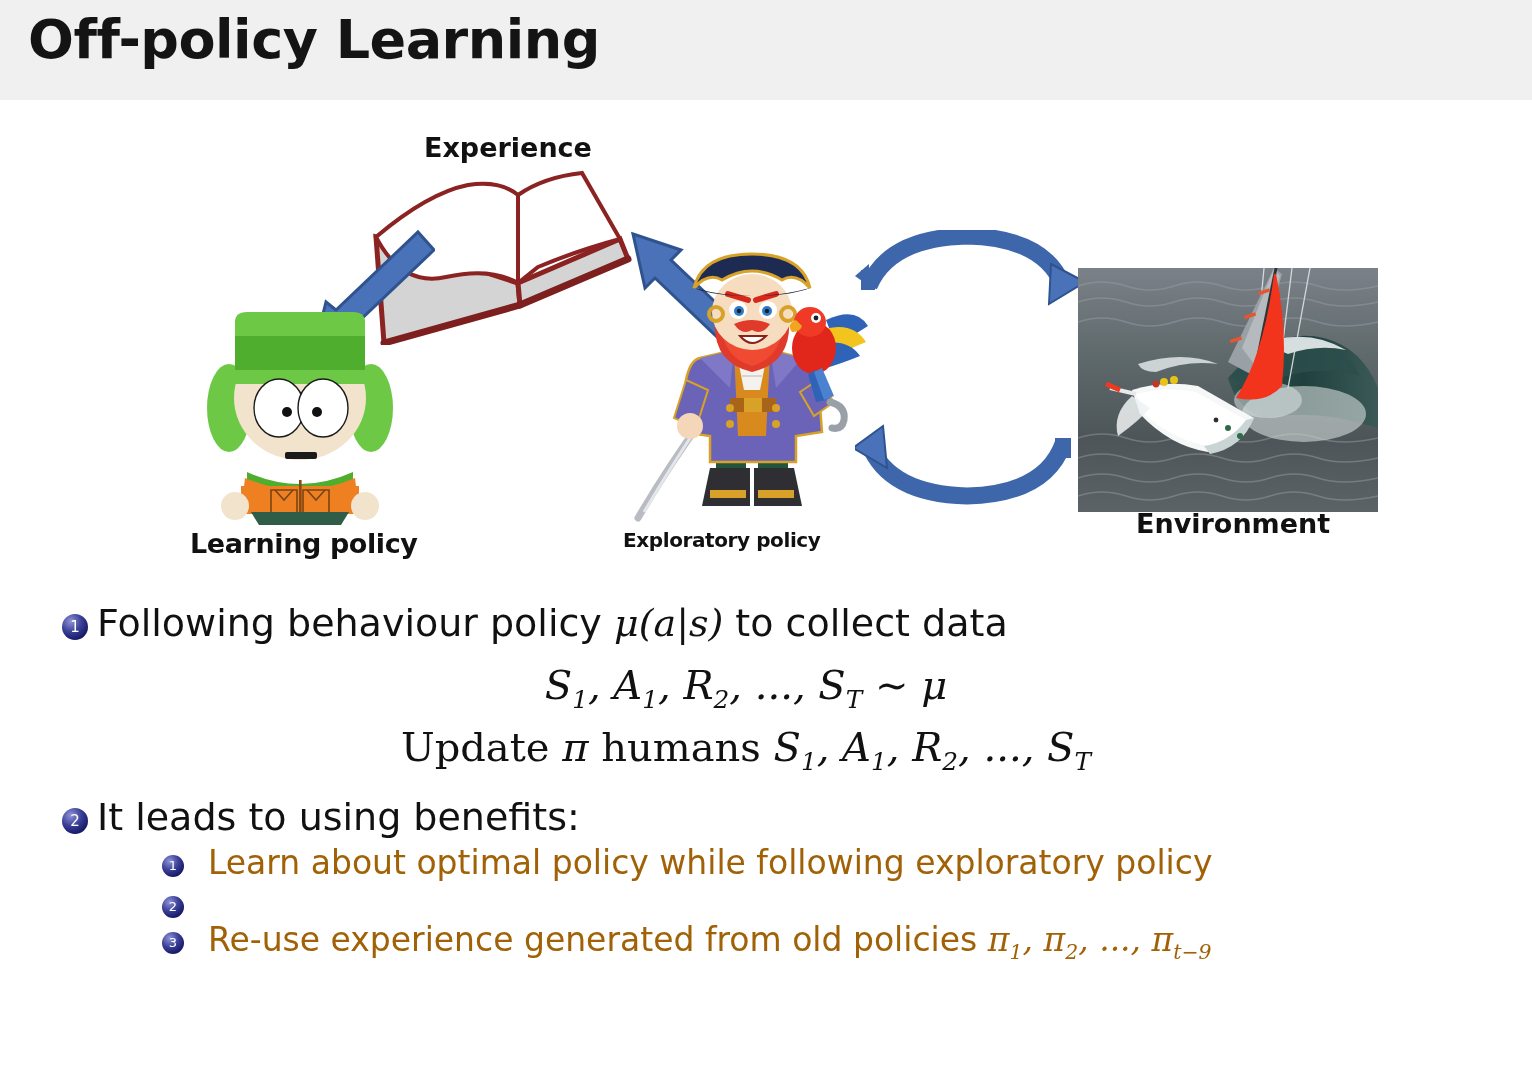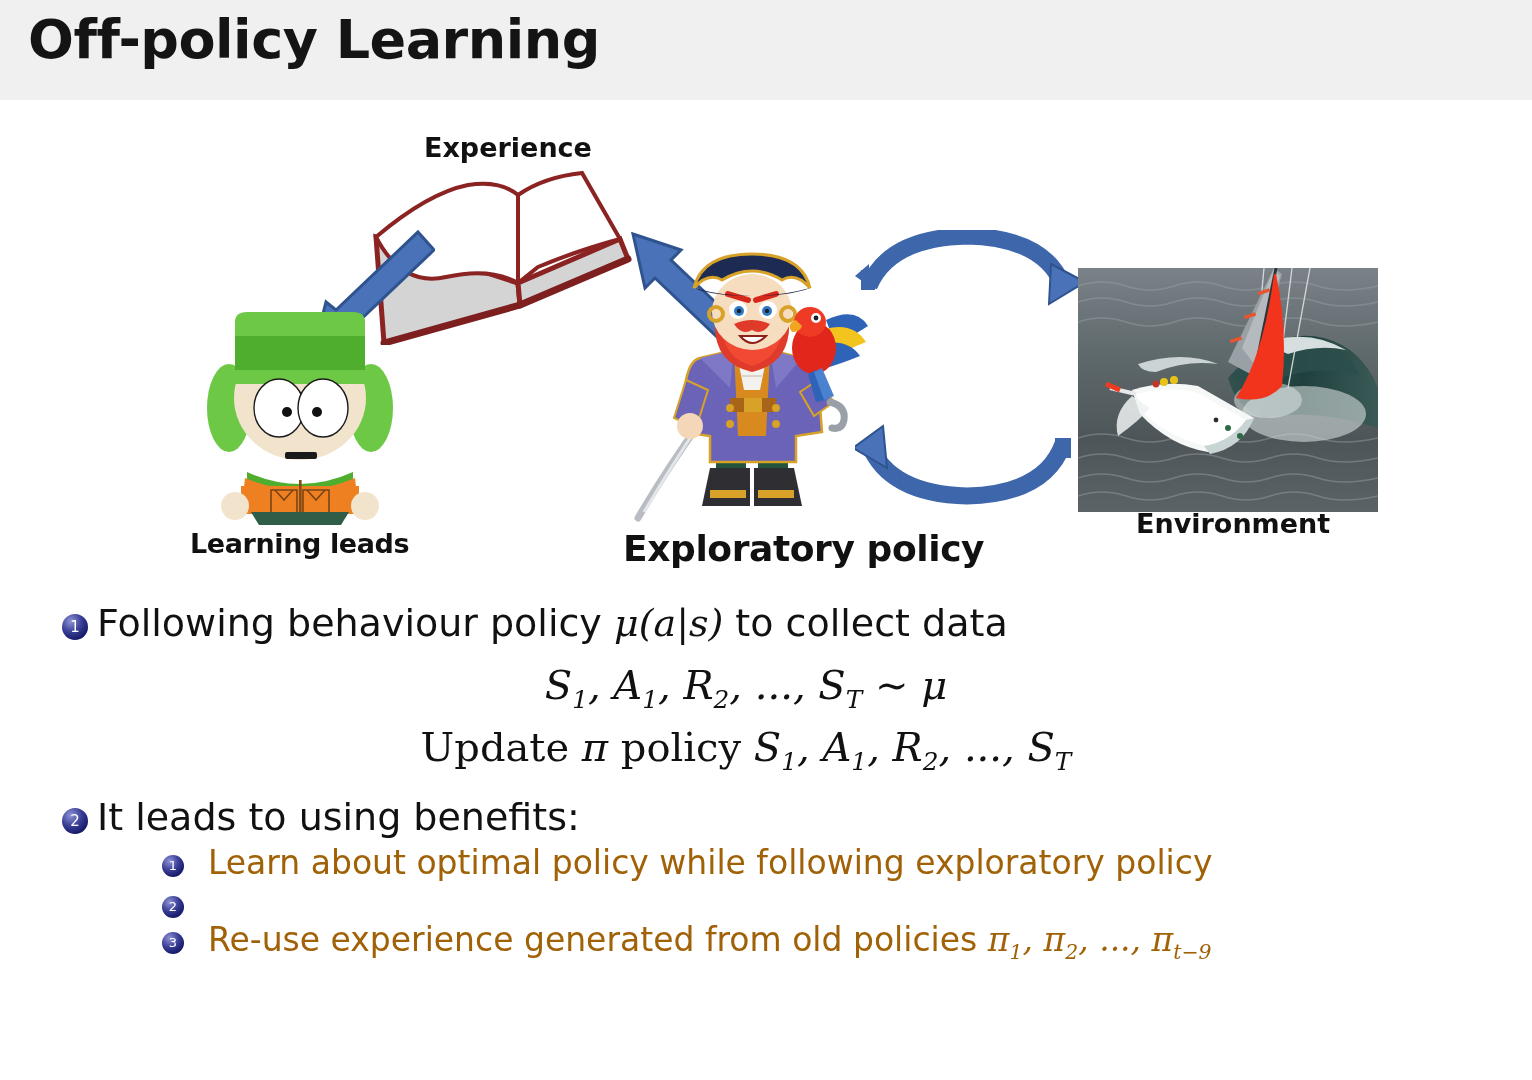--- a/index.html
+++ b/index.html
@@ -47,21 +47,21 @@
   .dlabel {
     position: absolute;
     font-family: "DejaVu Sans", sans-serif;
     font-weight: bold;
     color: #111;
     white-space: nowrap;
     letter-spacing: -0.4px;
   }
   .lbl-experience { left: 424px; top: 32px; font-size: 27px; font-weight: 600; letter-spacing:0px;}
   .lbl-learning   { left: 190px; top: 428px; font-size: 27px; }
-  .lbl-explore    { left: 623px; top: 428px; font-size: 36px; }
+  .lbl-explore    { left: 623px; top: 428px; font-size: 20px; }
   .lbl-environment{ left: 1136px; top: 408px; font-size: 27px; font-weight: 600; letter-spacing:0px;}
 
   
   .book { position: absolute; left: 370px; top: 55px; width: 270px; height: 190px; }
 
   
   .kyle { position: absolute; left: 205px; top: 200px; width: 190px; height: 225px; }
 
   
   .pirate { position: absolute; left: 630px; top: 150px; width: 250px; height: 275px; }
@@ -393,35 +393,35 @@
       <circle cx="78" cy="116" r="3.4" fill="#c43726"></circle>
 
       <circle cx="150" cy="160" r="3" fill="#2c6b46"></circle>
       <circle cx="162" cy="168" r="3" fill="#2c6b46"></circle>
       <circle cx="138" cy="152" r="2.4" fill="#2a2e33"></circle>
 
       <path d="M54 128 Q 34 146 40 168 Q 62 152 72 140 Z" fill="#eef2f2" opacity="0.85"></path>
     </svg>
   </div>
 
-  <div class="dlabel lbl-learning">Learning leads</div>
+  <div class="dlabel lbl-learning">Learning policy</div>
   <div class="dlabel lbl-explore">Exploratory policy</div>
   <div class="dlabel lbl-environment">Environment</div>
 </div>
 
 <div class="body-list">
 
   <div class="bullet-row lvl1">
     <div class="badge badge-l1">1</div>
     <div class="bullet-text"><span>Following behaviour policy </span><span class="mi">μ(<span class="mi">a</span>|<span class="mi">s</span>)</span><span> to collect data</span></div>
   </div>
 
   <div class="eqblock">
     <div class="eq">S<sub>1</sub>, A<sub>1</sub>, R<sub>2</sub>, ..., S<sub>T</sub> <span class="nsym">∼</span> μ</div>
-    <div class="eq"><span class="up">Update</span> π <span class="up">policy</span> S<sub>1</sub>, A<sub>1</sub>, R<sub>2</sub>, ..., S<sub>T</sub></div>
+    <div class="eq"><span class="up">Update</span> π <span class="up">humans</span> S<sub>1</sub>, A<sub>1</sub>, R<sub>2</sub>, ..., S<sub>T</sub></div>
   </div>
 
   <div class="bullet-row lvl1" style="margin-top:14px;">
     <div class="badge badge-l1">2</div>
     <div class="bullet-text">It leads to using benefits:</div>
   </div>
 
   <div class="bullet-row lvl2">
     <div class="badge badge-l2">1</div>
     <div class="bullet-text">Learn about optimal policy while following exploratory policy</div>

